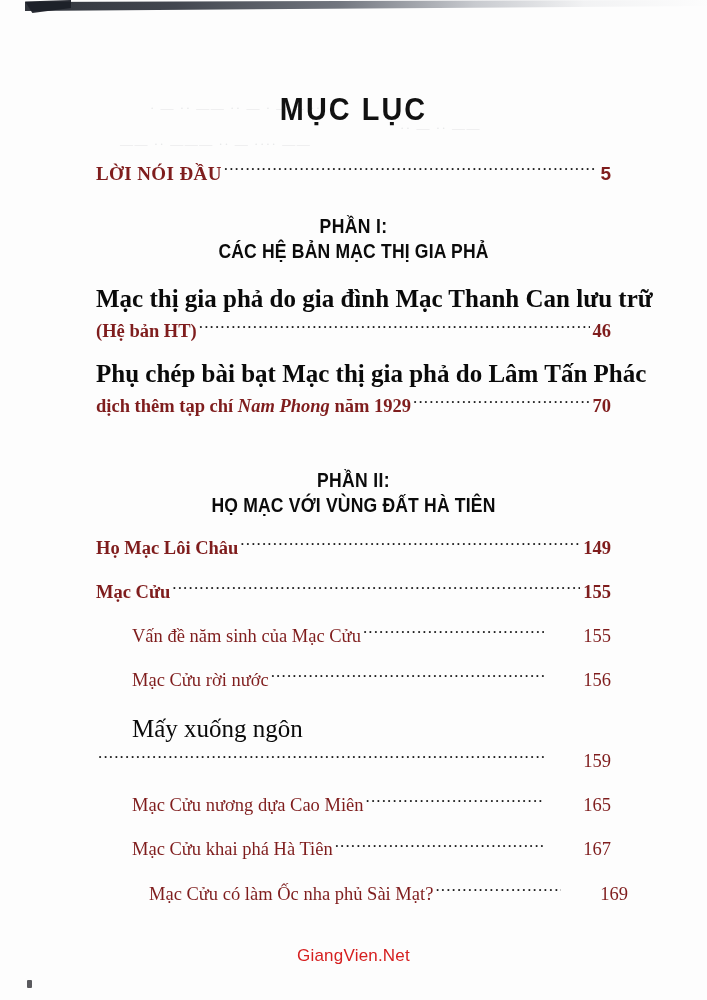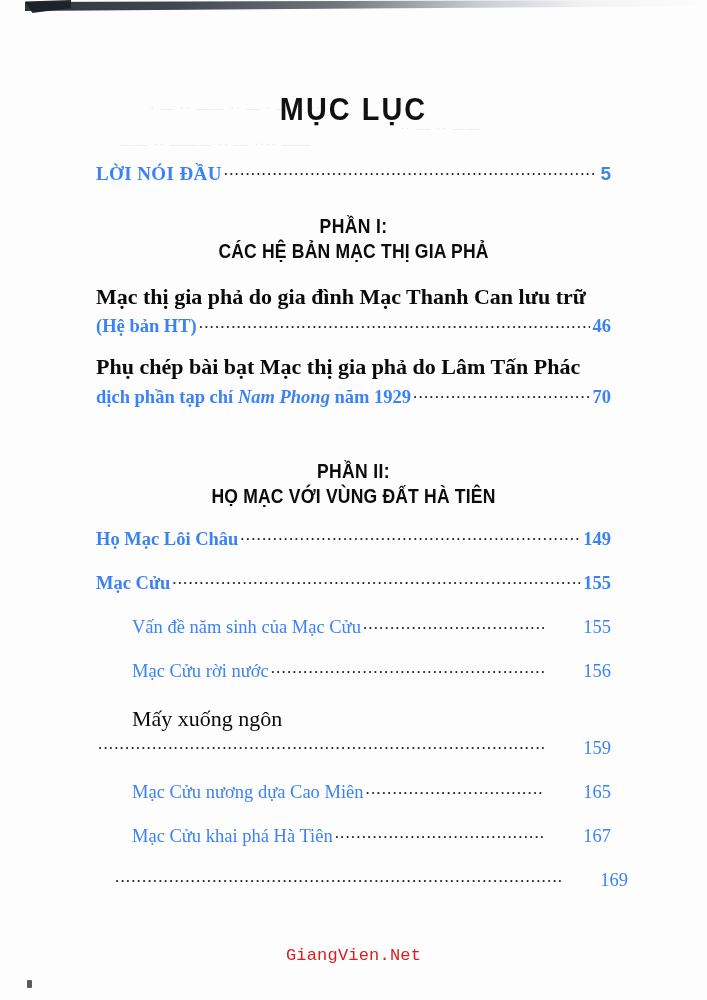--- a/index.html
+++ b/index.html
@@ -82,25 +82,25 @@
   .content {
     position: absolute;
     left: 96px;
     top: 160px;
     width: 515px;
   }
 
   
   .entry {
     display: flex;
-    align-items: center;
+    align-items: flex-start;
     width: 100%;
     font-size: 18.5px;
     line-height: 1.47;
-    color: #3b82f6;
+    color: #7f1d1d;
   }
   .entry .etext {
     white-space: pre;
   }
   .entry .leader {
     flex: 1 1 auto;
     min-width: 6px;
     position: relative;
     overflow: hidden;
     height: 1em;
@@ -117,21 +117,21 @@
   }
   .entry .pageno {
     flex: 0 0 auto;
     text-align: right;
     padding-left: 2px;
     white-space: pre;
   }
 
   
   .entry-line1 {
-    font-size: 22px;
+    font-size: 25px;
     line-height: 1.47;
     color: #0a0a0a;
     white-space: pre;
   }
 
   .bold   { font-weight: bold; }
   .normal { font-weight: normal; margin-left: 36px; }
   .ital   { font-style: italic; }
 
   
@@ -173,21 +173,21 @@
   .gap-m  { height: 17px; }
   .gap-xl { height: 26px; }
 
   
   .watermark {
     position: absolute;
     left: 0;
     top: 946px;
     width: 707px;
     text-align: center;
-    font-family: Liberation Mono, monospace;
+    font-family: Liberation Sans, sans-serif;
     font-size: 17px;
     font-weight: normal;
     color: #d62020;
     letter-spacing: 0.2px;
   }
 </style>
 </head>
 <body>
 
 <div id="page">
@@ -228,21 +228,21 @@
         <span class="leader"></span>
         <span class="pageno bold">46</span>
       </div>
     </div>
 
     <div class="gap-s"></div>
 
     <div>
       <div class="entry-line1 bold">Phụ chép bài bạt Mạc thị gia phả do Lâm Tấn Phác</div>
       <div class="entry">
-        <span class="etext bold">dịch phần tạp chí </span>
+        <span class="etext bold">dịch thêm tạp chí </span>
           <span class="etext bold ital">Nam Phong</span>
           <span class="etext bold"> năm 1929</span>
         <span class="leader"></span>
         <span class="pageno bold">70</span>
       </div>
     </div>
 
     <div class="gap-s"></div>
 
 
@@ -310,20 +310,21 @@
 
     <div class="entry">
       <span class="etext normal">Mạc Cửu khai phá Hà Tiên</span>
       <span class="leader"></span>
       <span class="pageno normal">167</span>
     </div>
 
     <div class="gap-m"></div>
 
     <div class="entry indent-1">
+      <span class="etext normal">Mạc Cửu có làm Ốc nha phủ Sài Mạt?</span>
       <span class="leader"></span>
       <span class="pageno normal">169</span>
     </div>
 
   </div>
 
   <div class="watermark">GiangVien.Net</div>
 
 </div>
 

